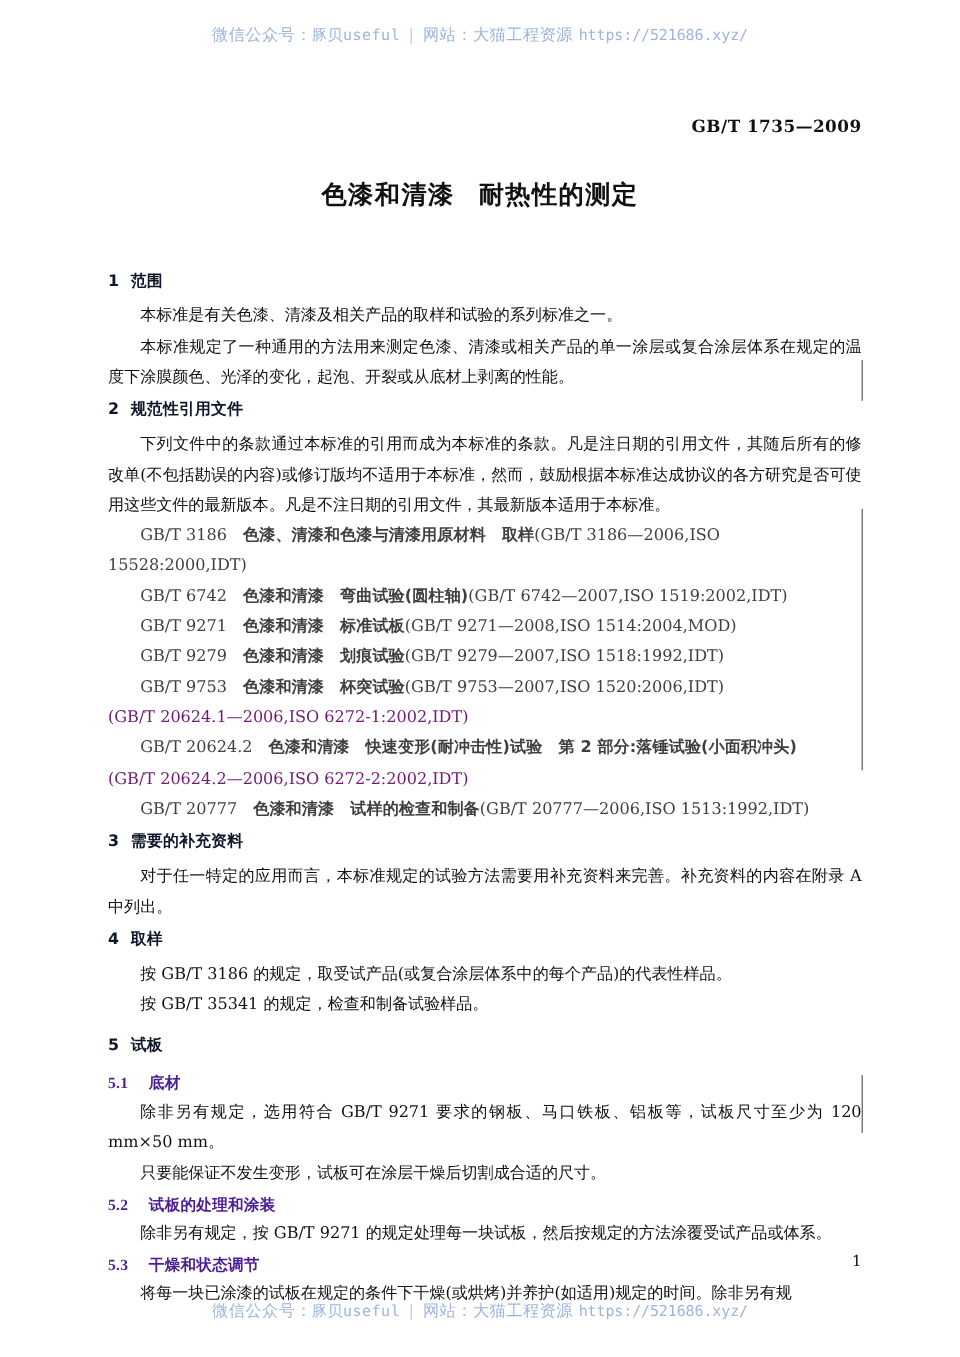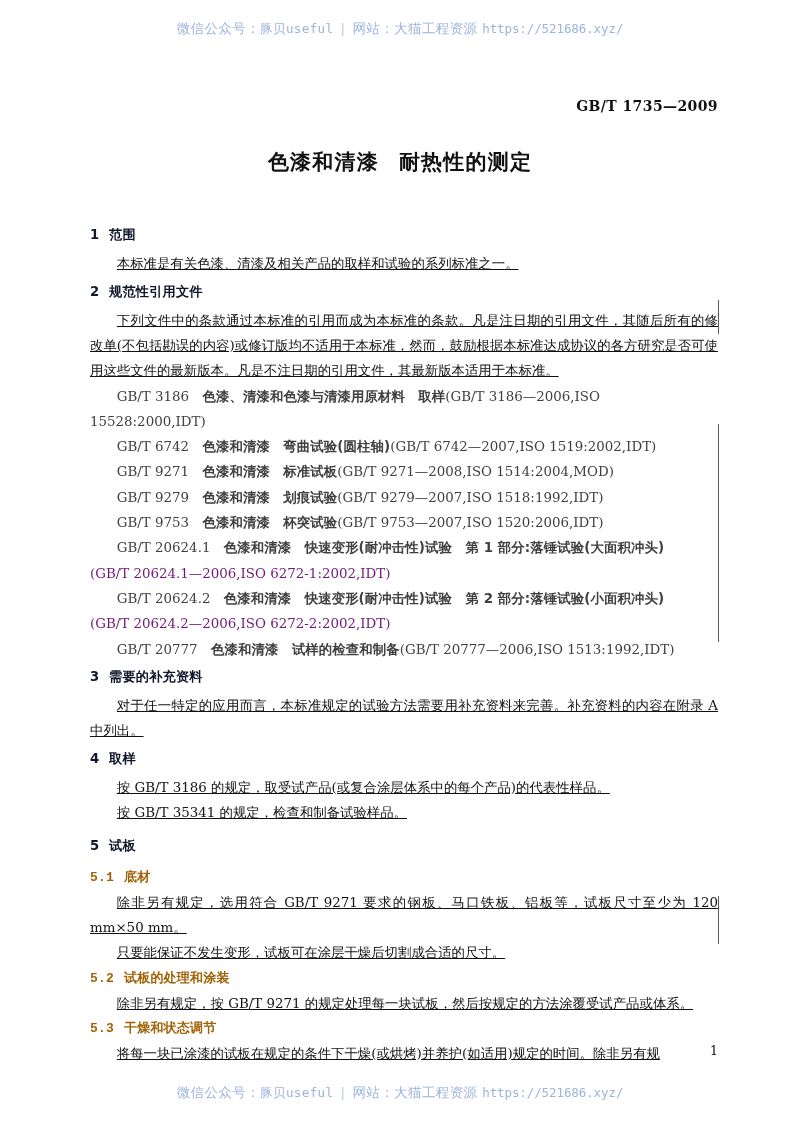--- a/index.html
+++ b/index.html
@@ -94,39 +94,39 @@
     font-size: 13.2px;
     font-weight: bold;
     letter-spacing: 0.2px;
     color: #0f172a;
     line-height: 1.0;
   }
   h2.sec .num { display: inline-block; min-width: 19px; }
 
   h3.subsec {
     margin: 0;
-    font-family: Liberation Mono, monospace;
+    font-family: Liberation Serif, serif;
     font-size: 13.0px;
     font-weight: bold;
     letter-spacing: 0.2px;
-    color: #a16207;
+    color: #4c1d95;
     line-height: 1.0;
   }
   h3.subsec .num { display: inline-block; min-width: 34px; }
 
   p.para {
     margin: 0;
     font-size: 13.4px;
     line-height: 25.3px;
     text-align: justify;
     text-justify: inter-ideograph;
     color: #111;
     font-family: "DejaVu Serif", "Liberation Serif", serif;
   }
-  p.indent { text-indent: 2em; text-decoration: underline; }
+  p.indent { text-indent: 2em; }
 
   
   p.ref {
     margin: 0;
     font-size: 13.4px;
     line-height: 25.3px;
     color: #404040;
     font-family: "DejaVu Serif", "Liberation Serif", serif;
     text-indent: 2em;
   }
@@ -187,20 +187,21 @@
   <div class="change-bar" style="top:424px;height:218px;"></div>
   <div class="change-bar" style="top:896px;height:48px;"></div>
 
   <div class="content">
 
     <h2 class="sec">
       <span class="num">1</span><span>范围</span>
     </h2>
     <div class="sp-10"></div>
     <p class="para indent">本标准是有关色漆、清漆及相关产品的取样和试验的系列标准之一。</p>
+    <p class="para indent">本标准规定了一种通用的方法用来测定色漆、清漆或相关产品的单一涂层或复合涂层体系在规定的温度下涂膜颜色、光泽的变化，起泡、开裂或从底材上剥离的性能。</p>
 
     <div class="sp-8"></div>
 
     <h2 class="sec">
       <span class="num">2</span><span>规范性引用文件</span>
     </h2>
     <div class="sp-10"></div>
     <p class="para indent">下列文件中的条款通过本标准的引用而成为本标准的条款。凡是注日期的引用文件，其随后所有的修改单(不包括勘误的内容)或修订版均不适用于本标准，然而，鼓励根据本标准达成协议的各方研究是否可使用这些文件的最新版本。凡是不注日期的引用文件，其最新版本适用于本标准。</p>
 
     <p class="ref">
@@ -210,23 +211,20 @@
       <span>GB/T 6742</span> <b>色漆和清漆</b> <b>弯曲试验(圆柱轴)</b><span>(GB/T 6742—2007,ISO 1519:2002,IDT)</span>
     </p>
     <p class="ref">
       <span>GB/T 9271</span> <b>色漆和清漆</b> <b>标准试板</b><span>(GB/T 9271—2008,ISO 1514:2004,MOD)</span>
     </p>
     <p class="ref">
       <span>GB/T 9279</span> <b>色漆和清漆</b> <b>划痕试验</b><span>(GB/T 9279—2007,ISO 1518:1992,IDT)</span>
     </p>
     <p class="ref">
       <span>GB/T 9753</span> <b>色漆和清漆</b> <b>杯突试验</b><span>(GB/T 9753—2007,ISO 1520:2006,IDT)</span>
-    </p>
-    <p class="ref">
-      <span>GB/T 20624.1</span> <b>色漆和清漆</b> <b>快速变形(耐冲击性)试验</b> <b>第 1 部分:落锤试验(大面积冲头)</b>
     </p>
     <p class="ref-cont">(GB/T 20624.1—2006,ISO 6272-1:2002,IDT)</p>
     <p class="ref">
       <span>GB/T 20624.2</span> <b>色漆和清漆</b> <b>快速变形(耐冲击性)试验</b> <b>第 2 部分:落锤试验(小面积冲头)</b>
     </p>
     <p class="ref-cont">(GB/T 20624.2—2006,ISO 6272-2:2002,IDT)</p>
     <p class="ref">
       <span>GB/T 20777</span> <b>色漆和清漆</b> <b>试样的检查和制备</b><span>(GB/T 20777—2006,ISO 1513:1992,IDT)</span>
     </p>
 

